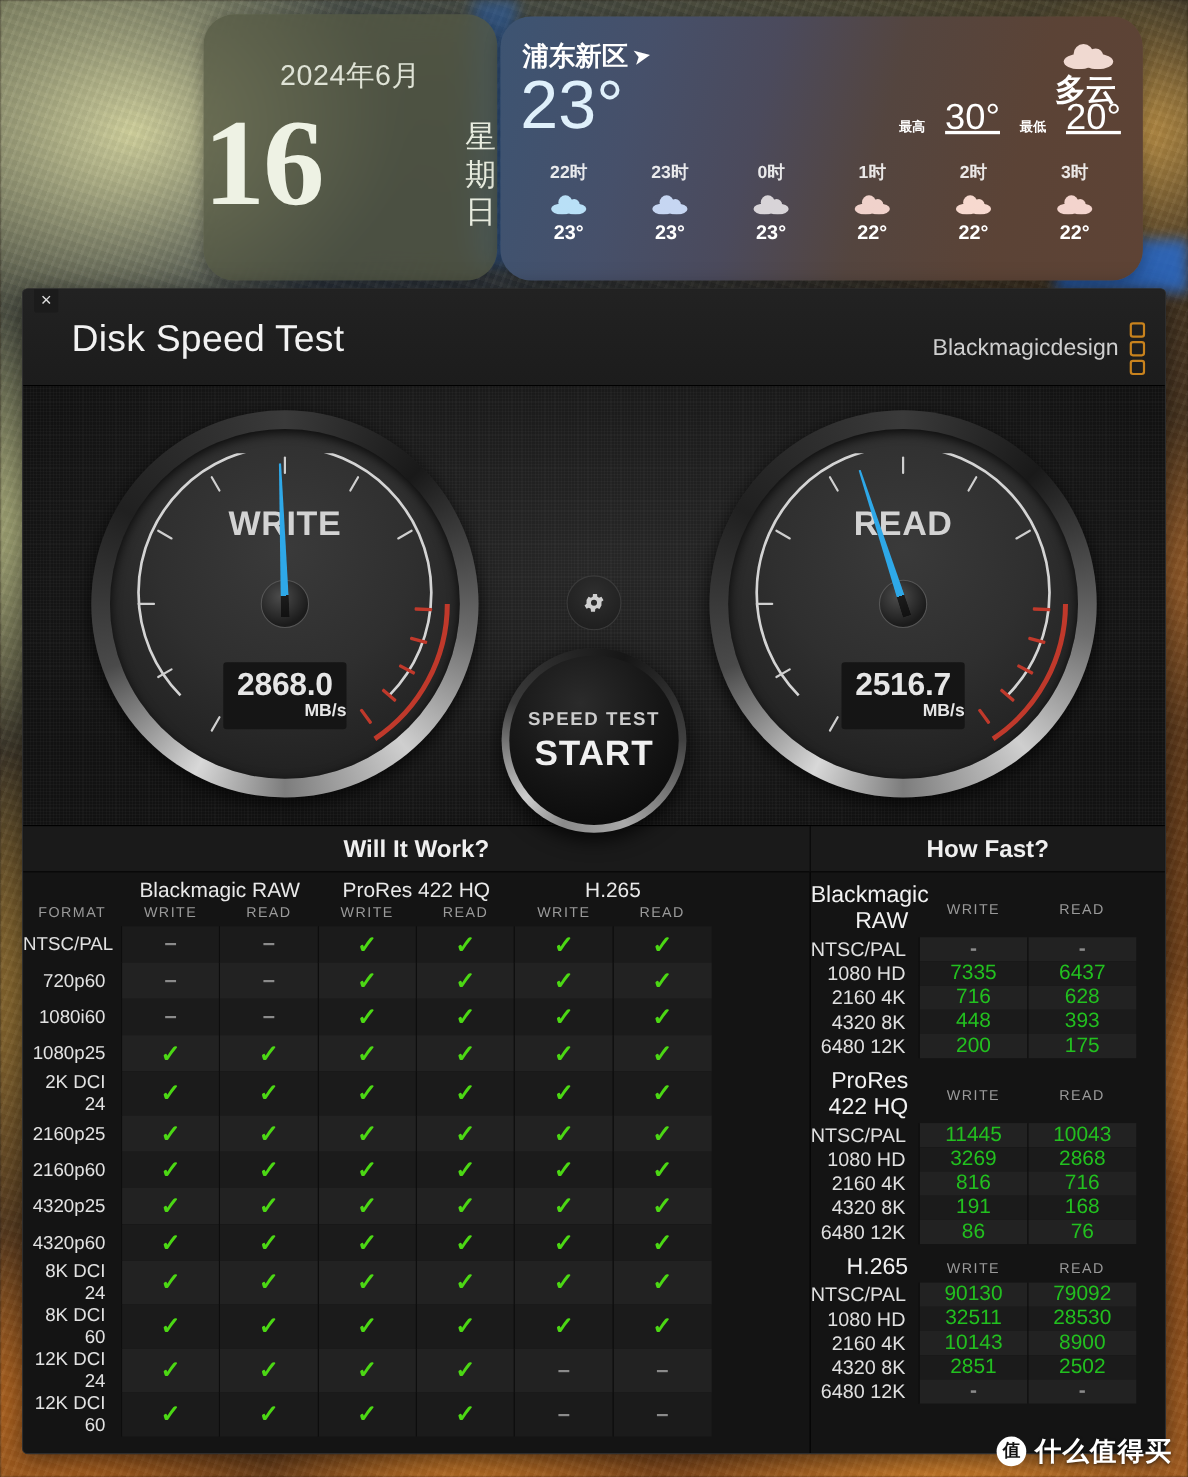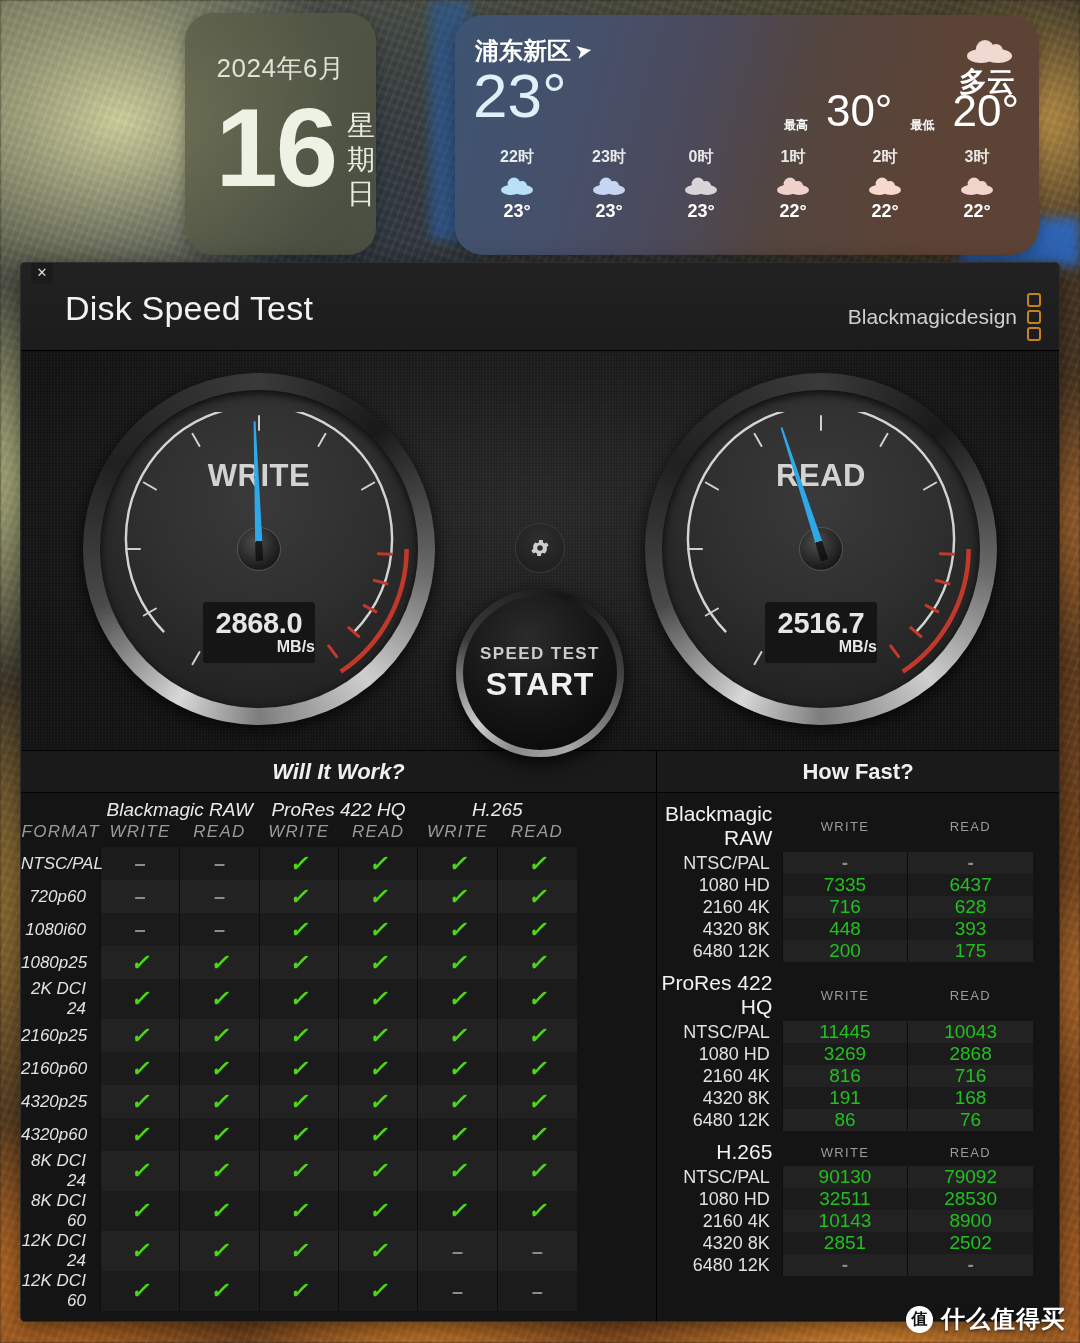--- a/index.html
+++ b/index.html
@@ -39,35 +39,35 @@
     background: linear-gradient(130deg, #1f5fbe, #2d6fd0);
     filter: blur(6px);
     opacity: .85;
   }
 
   
   #widget-row { position: absolute; top: 10px; left: 0; width: 1080px; height: 245px; }
 
   .calendar-widget {
     position: absolute; left: 185px; top: 3px;
-    width: 191px; height: 242px;
+    width: 267px; height: 242px;
     border-radius: 28px;
     background: rgba(84,88,66,0.74);
     backdrop-filter: blur(12px);
     box-shadow: 0 3px 14px rgba(0,0,0,.3);
     overflow: hidden;
     padding-left: 32px;
   }
   .cal-month {
     position: absolute; top: 38px; left: 0; right: 0;
     text-align: center;
     font-size: 26px; color: #dfe3d6; letter-spacing: .5px;
     font-weight: 400;
   }
-  .cal-body { position: absolute; top: 82px; left: 0; right: 0; display: flex; justify-content: flex-end; align-items: flex-start; }
+  .cal-body { position: absolute; top: 82px; left: 0; right: 0; display: flex; justify-content: space-between; align-items: flex-start; font-family: Liberation Serif, serif; }
   .cal-day {
     font-size: 112px; line-height: .95; color: #eef2e4; font-weight: 600;
     letter-spacing: -2px;
   }
   .cal-weekday {
     margin-left: 10px; margin-top: 14px;
     font-size: 28px; color: #e8ecdf; line-height: 1.22; font-weight: 500;
     width: 30px; text-align: center;
   }
 
@@ -82,21 +82,21 @@
   }
   .w-city { position: absolute; left: 20px; top: 20px; font-size: 24px; font-weight: 700; display: flex; align-items: center; gap: 5px;}
   .w-loc-arrow { display:inline-block; transform: rotate(-10deg); font-size: 18px; }
   .w-temp { position: absolute; left: 18px; top: 50px; font-size: 62px; font-weight: 300; color: #dff0fb; line-height: 1; }
   .w-cloud-big {
     position: absolute; right: 26px; top: 22px; width: 48px; height: 26px;
   }
   .w-cond { position: absolute; right: 24px; top: 48px; font-size: 28px; font-weight: 600; }
   .w-hilo { position: absolute; right: 20px; top: 76px; display: flex; align-items: flex-end; gap: 18px; }
   .w-hilo .lbl { font-size: 12px; font-weight: 700; line-height: 1.0; text-align: right; }
-  .w-hilo .val { font-size: 44px; font-weight: 300; line-height: .92; }
+  .w-hilo .val { font-size: 33px; font-weight: 300; line-height: .92; text-decoration: underline; }
   .w-hours { position: absolute; left: 0; right: 0; top: 132px; display: flex; padding: 0 16px; }
   .w-hour { flex: 1; text-align: center; }
   .w-hour .hr { font-size: 16px; font-weight: 700; color: rgba(255,255,255,.88); }
   .w-hour .ic { margin: 8px auto 6px; width: 34px; height: 19px; position: relative; }
   .w-hour .tp { font-size: 18px; font-weight: 700; }
 
   
   #app-window {
     position: absolute; left: 20px; top: 262px;
     width: 1040px; height: 1060px;
@@ -211,38 +211,38 @@
     width: 100%; height: 100%; border-radius: 50%;
     background: radial-gradient(circle at 42% 28%, #2b2b2b 0%, #151515 52%, #050505 100%);
     display: flex; flex-direction: column; align-items: center; justify-content: center;
     gap: 2px;
   }
   #start-sub { font-size: 17px; font-weight: 700; letter-spacing: 1.4px; color: #cccccc; }
   #start-main { font-size: 32px; font-weight: 700; letter-spacing: .8px; color: #f0f0f0; }
 
   
   #panels { display: flex; height: 572px; background: #141414; }
-  #panel-left { width: 636px; border-right: 1px solid #000; font-style: italic; }
+  #panel-left { width: 716px; border-right: 1px solid #000; }
   #panel-right { flex: 1; }
   .panel-head {
     height: 42px; display: flex; align-items: center; justify-content: center;
     background: #1a1a1a; border-bottom: 1px solid #050505;
     font-size: 22px; font-weight: 700; color: #efefef;
   }
 
   table { border-collapse: collapse; width: 100%; }
 
   
   #wiw { table-layout: fixed; }
   #wiw .grp th {
     font-size: 19px; font-weight: 400; color: #e9e9e9; padding: 6px 0 1px;
     text-align: center;
   }
   #wiw .sub th {
-    font-size: 17px; font-weight: 400; color: #9a9a9a; letter-spacing: 1.3px;
+    font-size: 13px; font-weight: 400; color: #9a9a9a; letter-spacing: 1.3px;
     padding-bottom: 5px; text-align: center;
   }
   #wiw td { text-align: center; height: 33px; font-size: 17px; }
   #wiw td.fmt { text-align: right; padding-right: 14px; color: #e2e2e2; font-size: 17px; width: 140px; }
   #wiw tbody tr:nth-child(odd) td.cell { background: #1b1b1b; }
   #wiw tbody tr:nth-child(even) td.cell { background: #222222; }
   #wiw td.cell { width: 74px; border-left: 1px solid #0d0d0d; }
   #wiw td.pad { width: auto; }
   .tick-mark { color: #4cd814; font-size: 22px; font-weight: 700; }
   .dash-mark { color: #8b8b8b; font-size: 20px; font-weight: 700; }

